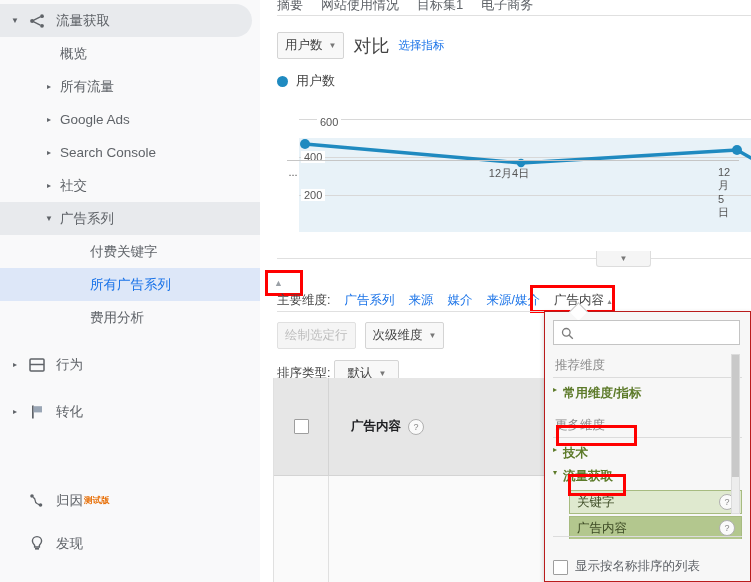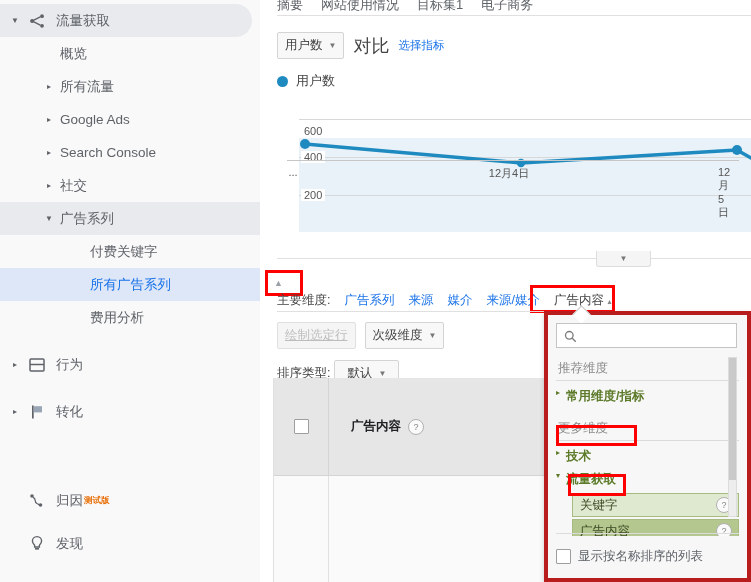--- a/index.html
+++ b/index.html
@@ -53,21 +53,21 @@
   
   #metric-row{
     position:absolute;left:12px;top:32px;display:flex;align-items:center;gap:9px;
   }
   .btn{
     border:1px solid #d4d4d4;background:#f8f8f8;border-radius:2px;
     padding:4px 7px;font-size:12.5px;color:#444;display:flex;align-items:center;
     gap:6px;cursor:pointer;white-space:nowrap;
   }
   .btn .tri{font-size:8px;color:#777;}
-  .btn.disabled{color:#bdbdbd;background:#f5f5f5;border-color:#e0e0e0;cursor:default;text-decoration:underline;}
+  .btn.disabled{color:#bdbdbd;background:#f5f5f5;border-color:#e0e0e0;cursor:default;}
   .cmp-label{font-size:18px;color:#444;}
   .link{color:#1a73e8;font-size:11.5px;cursor:pointer;}
   
   #chart-wrap{position:absolute;left:12px;top:72px;width:474px;height:190px;}
   #legend{display:flex;align-items:center;gap:8px;font-size:13px;color:#444;}
   #legend .dot{width:11px;height:11px;border-radius:50%;background:#1f8ac0;}
   #plot{position:absolute;left:22px;top:28px;width:452px;height:132px;}
   .grid-line{position:absolute;left:0;right:0;height:1px;background:#d8d8d8;}
   .ytick{
     position:absolute;left:2px;font-size:11px;color:#555;background:#fff;
@@ -133,21 +133,21 @@
   .help{
     width:14px;height:14px;border-radius:50%;border:1px solid #b0b0b0;
     color:#888;font-size:9px;display:flex;align-items:center;justify-content:center;
     background:#fafafa;font-weight:normal;
   }
   #tbody{display:flex;height:107px;background:#fafafa;}
   #tbody .cbcell{width:54px;flex:0 0 54px;border-right:1px solid #e0e0e0;}
   
   #dropdown{
     position:absolute;left:544px;top:311px;width:207px;height:271px;
-    background:#f7f7f7;border:4px solid #b91c1c;box-sizing:border-box;
+    background:#f7f7f7;border:1px solid #b91c1c;box-sizing:border-box;
     box-shadow:0 2px 5px rgba(0,0,0,.18);
   }
   #dd-pointer{
     position:absolute;left:27px;top:-7px;width:12px;height:12px;background:#fff;
     border-left:1px solid #c6c6c6;border-top:1px solid #c6c6c6;transform:rotate(45deg);
   }
   #dd-search{
     position:absolute;left:8px;top:8px;right:10px;height:25px;background:#fff;
     border:1px solid #c4c4c4;box-sizing:border-box;display:flex;align-items:center;
     padding-left:7px;
@@ -171,21 +171,21 @@
     padding:0 6px 0 7px;font-size:12.5px;color:#3c4a24;box-sizing:border-box;cursor:pointer;
   }
   .dd-item.sel{background:#b3c78e;}
   #dd-scroll{
     position:absolute;right:10px;top:42px;width:9px;height:160px;
     background:#ededed;border:1px solid #dcdcdc;box-sizing:border-box;
   }
   #dd-thumb{position:absolute;left:0;top:0;width:7px;height:122px;background:#c9c9c9;}
   #dd-foot{
     position:absolute;left:8px;right:8px;bottom:6px;height:32px;
-    border-top:1px solid #dcdcdc;display:flex;align-items:center;gap:7px;
+    border-top:1px solid #dcdcdc;display:flex;align-items:flex-end;gap:7px;
     font-size:12.5px;color:#5f6368;padding-top:6px;
   }
   
   #box-traffic{
     position:absolute;left:556px;top:425px;width:81px;height:21px;
     border:3px solid #ff0000;box-sizing:border-box;pointer-events:none;
   }
   #box-adcontent{
     position:absolute;left:568px;top:474px;width:58px;height:22px;
     border:3px solid #ff0000;box-sizing:border-box;pointer-events:none;
@@ -332,21 +332,21 @@
       <div class="grid-line" style="top:57px;"></div>
       <div class="grid-line" style="top:95px;"></div>
 
       <svg width="452" height="132" viewBox="0 0 452 132" style="position:absolute;left:0;top:0;">
         <polyline points="6,44 222,63 438,50 452,58" fill="none" stroke="#1f8ac0" stroke-width="3.4" stroke-linejoin="round" stroke-linecap="round"></polyline>
         <circle cx="6" cy="44" r="5" fill="#1f8ac0"></circle>
         <circle cx="222" cy="63" r="4.2" fill="#1f8ac0"></circle>
         <circle cx="438" cy="50" r="5" fill="#1f8ac0"></circle>
       </svg>
 
-      <div class="ytick" style="top:31px;">600</div>
+      <div class="ytick" style="top:22px;margin-left:16px;">600</div>
       <div class="ytick" style="top:57px;">400</div>
       <div class="ytick" style="top:95px;">200</div>
     </div>
   </div>
 
   <div class="axis-line"></div>
   <div class="xaxis">
     <span style="left:6px;">...</span>
     <span style="left:222px;">12月4日</span>
     <span style="left:438px;">12月5日</span>

